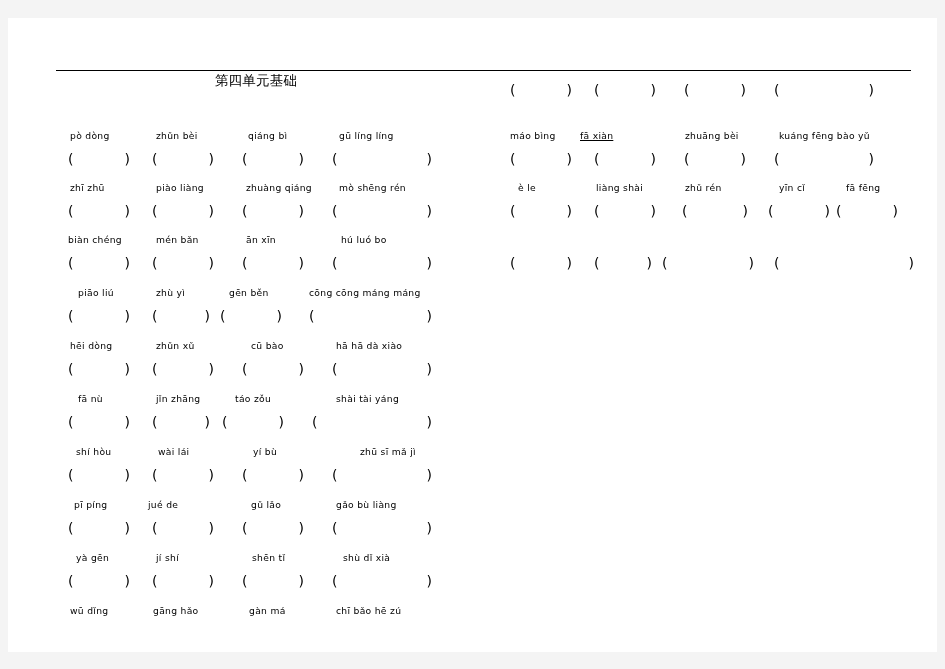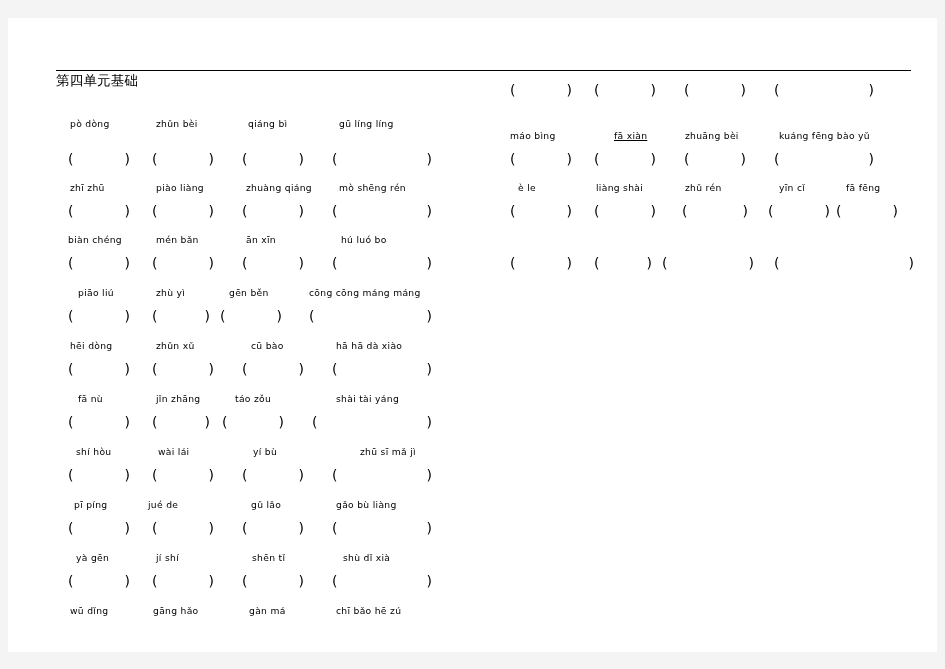--- a/index.html
+++ b/index.html
@@ -37,20 +37,21 @@
     width: 855px;
     height: 0;
     border-top: 1.4px solid #000000;
   }
 
   .title-block {
     position: absolute;
     left: 48px;
     top: 54px;
     width: 400px;
+    text-align: center;
   }
   .doc-title {
     font-family: "DejaVu Sans", sans-serif;
     font-size: 13.5px;
     line-height: 17px;
     color: #000;
     letter-spacing: 0.2px;
   }
   .name-line {
     font-family: "DejaVu Sans", sans-serif;
@@ -116,21 +117,21 @@
   <div id="sheet">
 
     <div id="top-rule"></div>
 
     <div class="title-block">
       <div class="doc-title">第四单元基础</div>
     </div>
 
     <div class="col" id="col-left">
 
-      <div class="row pinyin" style="top:96px;">
+      <div class="row pinyin" style="top:108px;">
         <div class="cell pin" style="left:14px;">pò dòng</div>
         <div class="cell pin" style="left:100px;">zhǔn bèi</div>
         <div class="cell pin" style="left:192px;">qiáng bì</div>
         <div class="cell pin" style="left:283px;">gū líng líng</div>
       </div>
       <div class="row paren" style="top:129px;">
         <div class="paren-cell" style="left:12px;width:62px;">
             <span class="pl">(</span>
             <span class="pr">)</span>
           </div>
@@ -373,21 +374,21 @@
             <span class="pr">)</span>
           </div>
         <div class="paren-cell" style="left:278px;width:100px;">
             <span class="pl">(</span>
             <span class="pr">)</span>
           </div>
       </div>
 
       <div class="row pinyin" style="top:108px;">
         <div class="cell pin" style="left:14px;">máo bìng</div>
-        <div class="cell pin" style="left:118px;text-decoration:underline;">fā xiàn</div>
+        <div class="cell pin" style="left:84px;text-decoration:underline;">fā xiàn</div>
         <div class="cell pin" style="left:189px;">zhuāng bèi</div>
         <div class="cell pin" style="left:283px;">kuáng fēng bào yǔ</div>
       </div>
       <div class="row paren" style="top:129px;">
         <div class="paren-cell" style="left:14px;width:62px;">
             <span class="pl">(</span>
             <span class="pr">)</span>
           </div>
         <div class="paren-cell" style="left:98px;width:62px;">
             <span class="pl">(</span>

